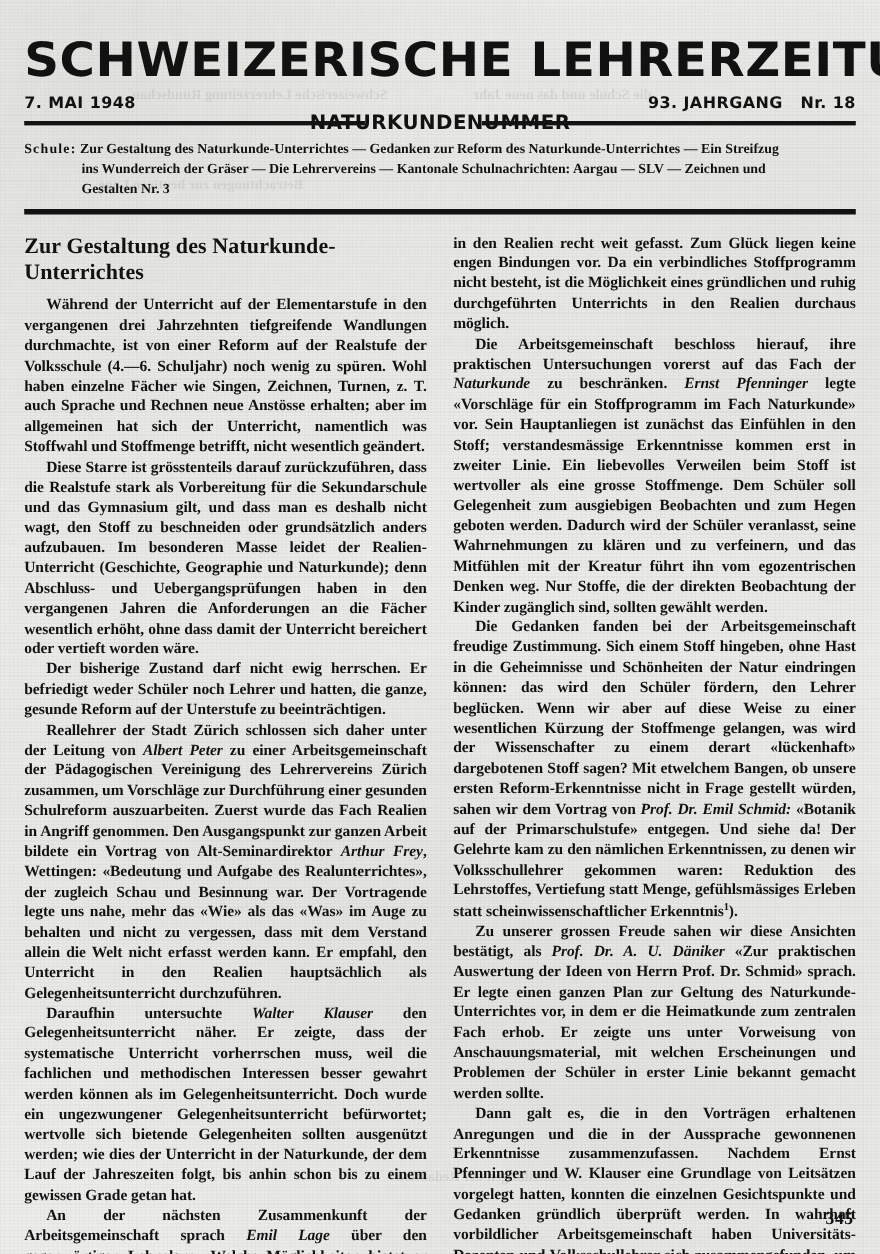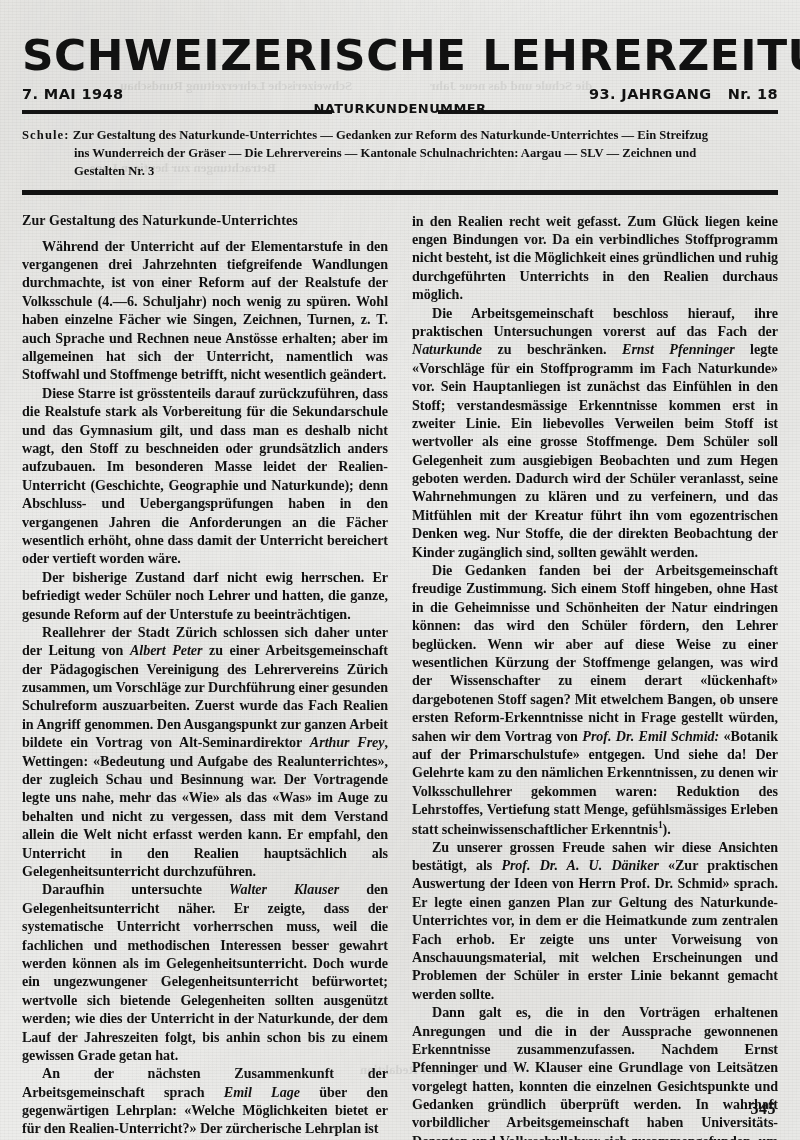--- a/index.html
+++ b/index.html
@@ -90,21 +90,21 @@
   .rule-right { left: 55%; right: 0; }
   .rule-label {
     position: absolute;
     left: 50%;
     top: -3px;
     transform: translateX(-50%);
     background: transparent;
     padding: 0 5px;
     font-family: "DejaVu Sans", sans-serif;
     font-weight: 700;
-    font-size: 13px;
+    font-size: 18px;
     letter-spacing: 0.4px;
     white-space: nowrap;
   }
 
   
   .inhalt {
     margin-top: 9px;
     font-size: 12.6px;
     font-weight: 700;
     line-height: 1.42;
@@ -124,21 +124,21 @@
   
   .columns {
     display: flex;
     gap: 24px;
     margin-top: 17px;
   }
   .col { width: 366px; }
 
   .headline {
     font-weight: 700;
-    font-size: 14px;
+    font-size: 20px;
     line-height: 1.22;
     margin: 0 0 8px 0;
     letter-spacing: 0.1px;
   }
 
   p.body {
     margin: 0;
     font-size: 14.1px;
     line-height: 1.305;
     text-align: justify;

